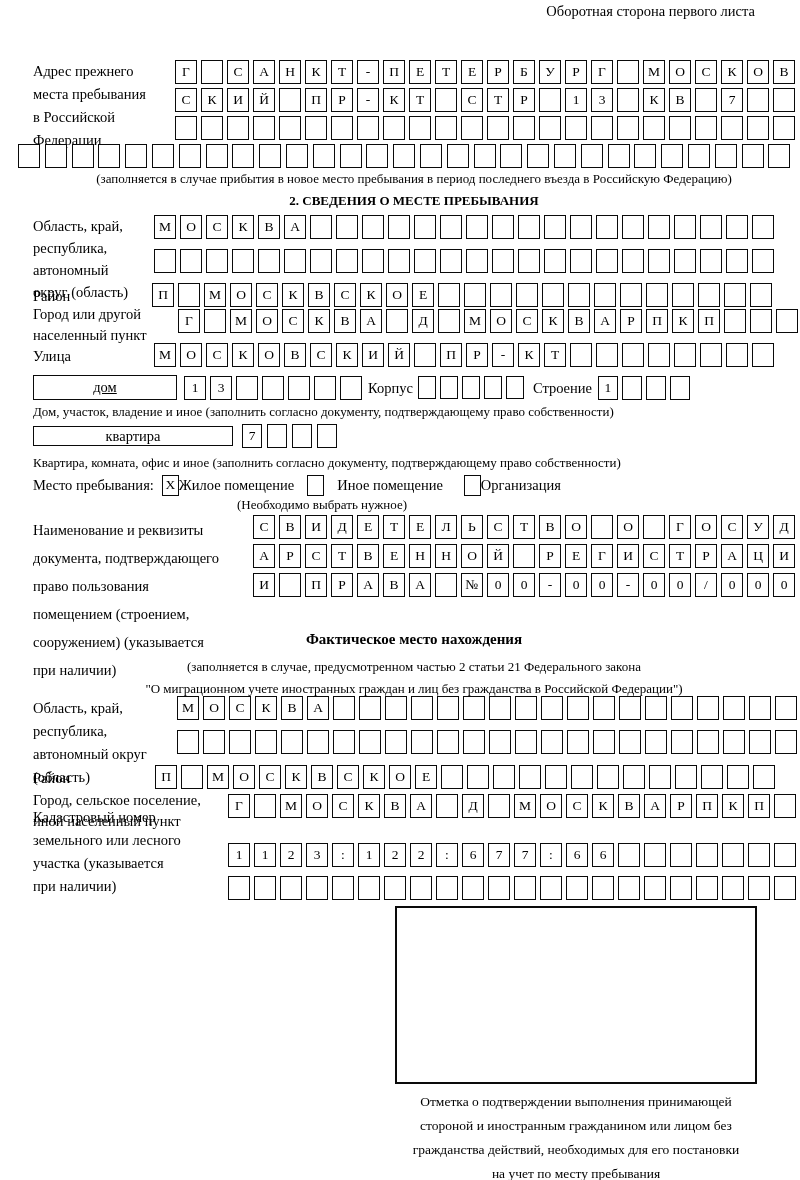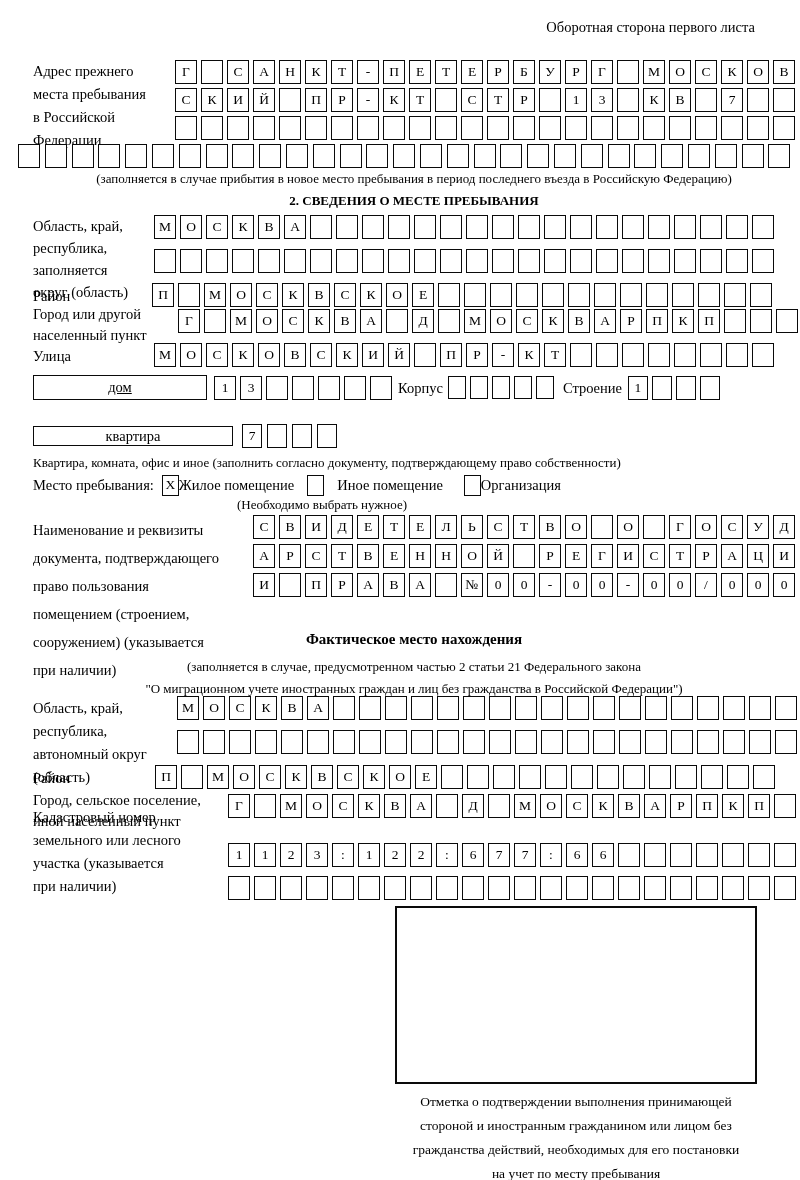--- a/index.html
+++ b/index.html
@@ -57,21 +57,21 @@
     border: 2px solid #0a0a0a;
     background: #fff;
   }
   .note-sm { font-size: 13px; line-height: 22px; }
 </style>
 </head>
 <body>
 
 <div id="form-page">
 
-  <div class="abs lbl" style="top:16px; right:45px;">Оборотная сторона первого листа</div>
+  <div class="abs lbl" style="top:0; right:45px;">Оборотная сторона первого листа</div>
 
   <div class="abs lbl" style="left:33px; top:60px; width:150px; line-height:23px;">
     <div>Адрес прежнего</div>
     <div>места пребывания</div>
     <div>в Российской</div>
     <div>Федерации</div>
   </div>
   <div class="abs cellrow" style="left:175px; top:60px;">
       <span class="cell">Г</span>
       <span class="cell"></span>
@@ -181,21 +181,21 @@
       <span class="cell"></span>
       <span class="cell"></span>
     </div>
   <div class="abs caption center" style="top:171px;">(заполняется в случае прибытия в новое место пребывания в период последнего въезда в Российскую Федерацию)</div>
 
   <div class="abs center bold" style="top:193px; font-size:13px;">2. СВЕДЕНИЯ О МЕСТЕ ПРЕБЫВАНИЯ</div>
 
   <div class="abs lbl" style="left:33px; top:215px; width:120px;">
     <div>Область, край,</div>
     <div>республика,</div>
-    <div>заполняется</div>
+    <div>автономный</div>
     <div>округ (область)</div>
   </div>
   <div class="abs cellrow" style="left:154px; top:215px;">
       <span class="cell">М</span>
       <span class="cell">О</span>
       <span class="cell">С</span>
       <span class="cell">К</span>
       <span class="cell">В</span>
       <span class="cell">А</span>
       <span class="cell"></span>
@@ -325,21 +325,21 @@
       <span class="cell"></span>
       <span class="cell"></span>
       <span class="cell"></span>
       <span class="cell"></span>
       <span class="cell"></span>
       <span class="cell"></span>
       <span class="cell"></span>
     </div>
 
   <div class="abs inline-flex" style="left:33px; top:375px;">
-    <div class="labelbox" style="width:174px; height:25px;text-decoration:underline;">дом</div>
+    <div class="labelbox" style="width:144px; height:25px;text-decoration:underline;">дом</div>
     <div class="cellrow" style="margin-left:7px;">
         <span class="cell">1</span>
         <span class="cell">3</span>
         <span class="cell"></span>
         <span class="cell"></span>
         <span class="cell"></span>
         <span class="cell"></span>
         <span class="cell"></span>
       </div>
     <div class="lbl" style="margin-left:6px; margin-right:5px;">Корпус</div>
@@ -351,20 +351,21 @@
         <span class="cell"></span>
       </div>
     <div class="lbl" style="margin-left:9px; margin-right:6px;">Строение</div>
     <div class="cellrow cells-md">
         <span class="cell">1</span>
         <span class="cell"></span>
         <span class="cell"></span>
         <span class="cell"></span>
       </div>
   </div>
+  <div class="abs caption" style="left:33px; top:404px;">Дом, участок, владение и иное (заполнить согласно документу, подтверждающему право собственности)</div>
 
   <div class="abs inline-flex" style="left:33px; top:424px;">
     <div class="labelbox" style="width:200px; height:20px;">квартира</div>
     <div class="cellrow cells-md" style="margin-left:9px; gap:5px;">
         <span class="cell">7</span>
         <span class="cell"></span>
         <span class="cell"></span>
         <span class="cell"></span>
       </div>
   </div>

